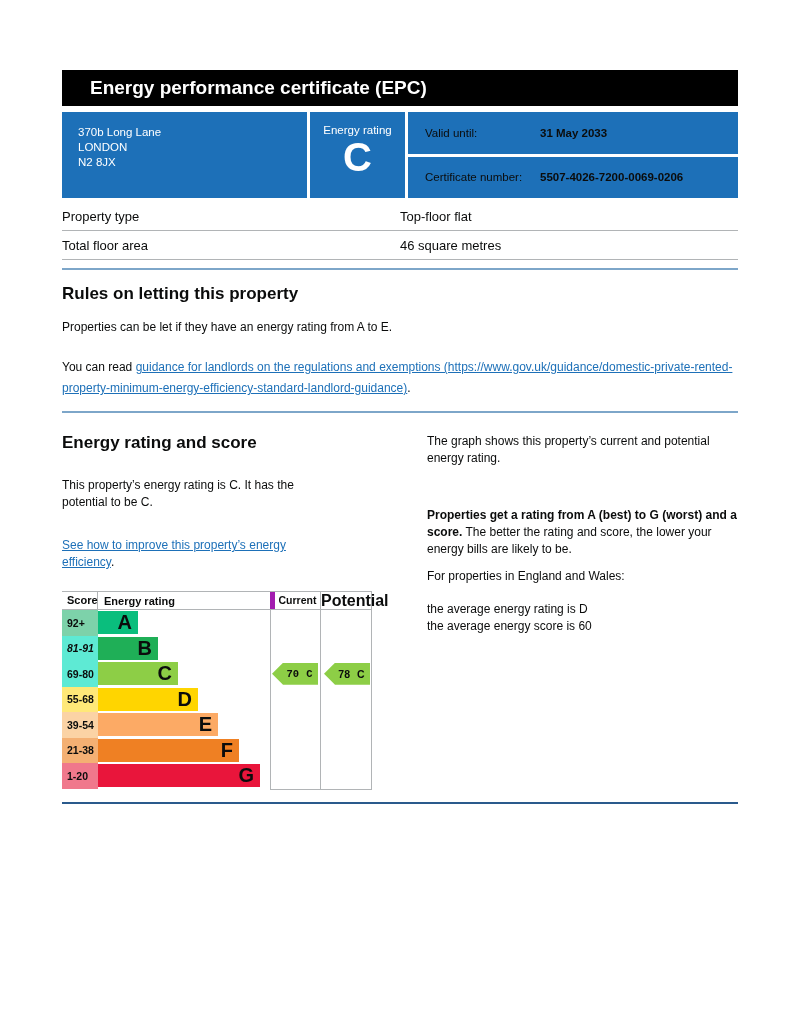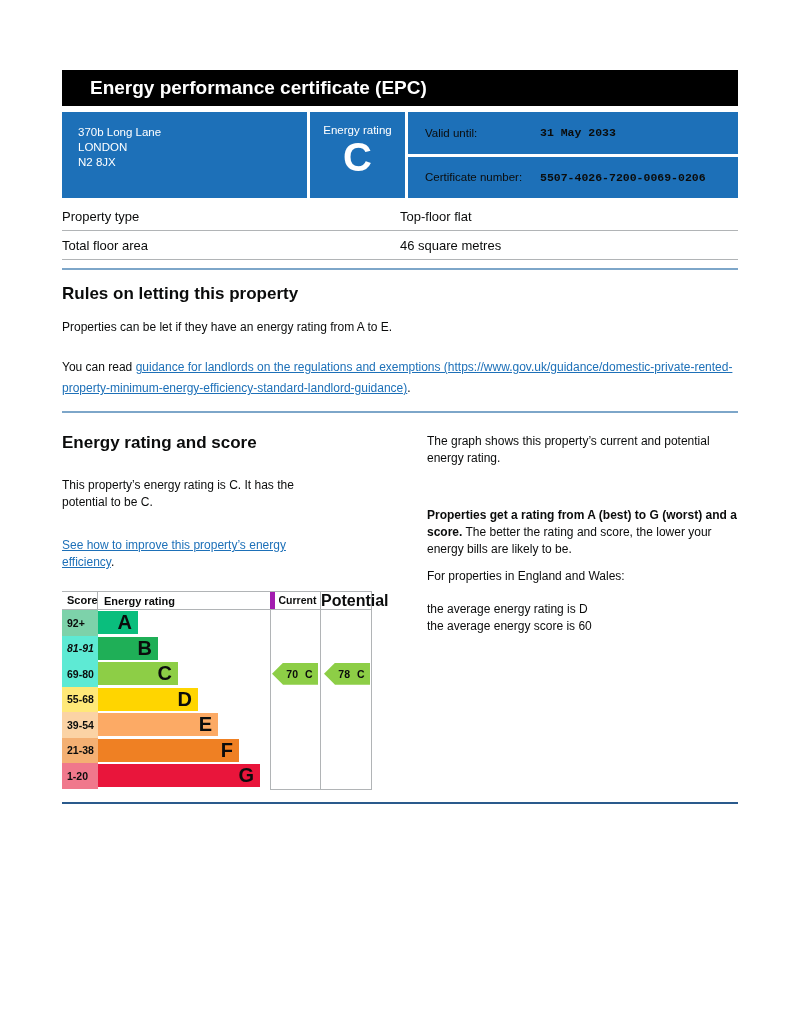--- a/index.html
+++ b/index.html
@@ -24,21 +24,21 @@
 
   
   .summary { display: flex; gap: 3px; margin-top: 6px; height: 86px; }
   .panel { background: #1d70b8; color: #fff; }
   .panel-address { width: 245px; padding: 13px 16px; font-size: 11.5px; line-height: 15px; }
   .panel-rating { width: 95px; text-align: center; padding-top: 12px; font-size: 11.5px; }
   .panel-rating .big { font-size: 40px; font-weight: bold; line-height: 42px; }
   .panel-right { flex: 1; display: flex; flex-direction: column; gap: 3px; background: #fff; }
   .panel-row { flex: 1; background: #1d70b8; display: flex; align-items: center; padding-left: 17px; font-size: 11.5px; }
   .panel-row .lbl { width: 115px; }
-  .panel-row .val { font-weight: bold; font-family: Liberation Mono, monospace; }
+  .panel-row .val { font-weight: bold; }
 
   
   .prop-table { margin-top: 4px; }
   .prop-row { display: flex; border-bottom: 1px solid #b1b4b6; padding: 7px 0 6px; font-size: 13px; }
   .prop-row .key { width: 338px; }
 
   .rule-light { height: 2px; background: #7da6c9; }
   .rule-dark  { height: 2px; background: #2a5a8c; }
   .rule-1 { margin-top: 8px; }
   .rule-2 { margin-top: 12px; }
@@ -182,21 +182,21 @@
                 <div class="band-bar" style="background: rgb(31, 175, 87); width: 60px;">B</div>
               </div>
               <div class="band-row" style="top: 0px; height: 25.5px;">
                 <div class="score-cell" style="background: rgb(125, 210, 170);">92+</div>
                 <div class="band-bar" style="background: rgb(10, 190, 125); width: 40px;">A</div>
               </div>
             <div class="col-line" style="left:208px"></div>
             <div class="col-line" style="left:258px"></div>
             <div class="col-line" style="left:309px"></div>
             <div class="col-bottom" style="left:208px;width:102px"></div>
-          <div class="arrow" style="background: rgb(141, 206, 70); left: 210px; top: 52.75px;">
+          <div class="arrow" style="background: rgb(141, 206, 70); left: 210px; top: 52.75px; font-family: Liberation Mono, monospace;">
                 <span>70</span>
                 <span class="band-letter">C</span>
               </div>
               <div class="arrow" style="background: rgb(141, 206, 70); left: 262px; top: 52.75px;">
                 <span>78</span>
                 <span class="band-letter">C</span>
               </div>
             </div>
         </div>
       </div>

